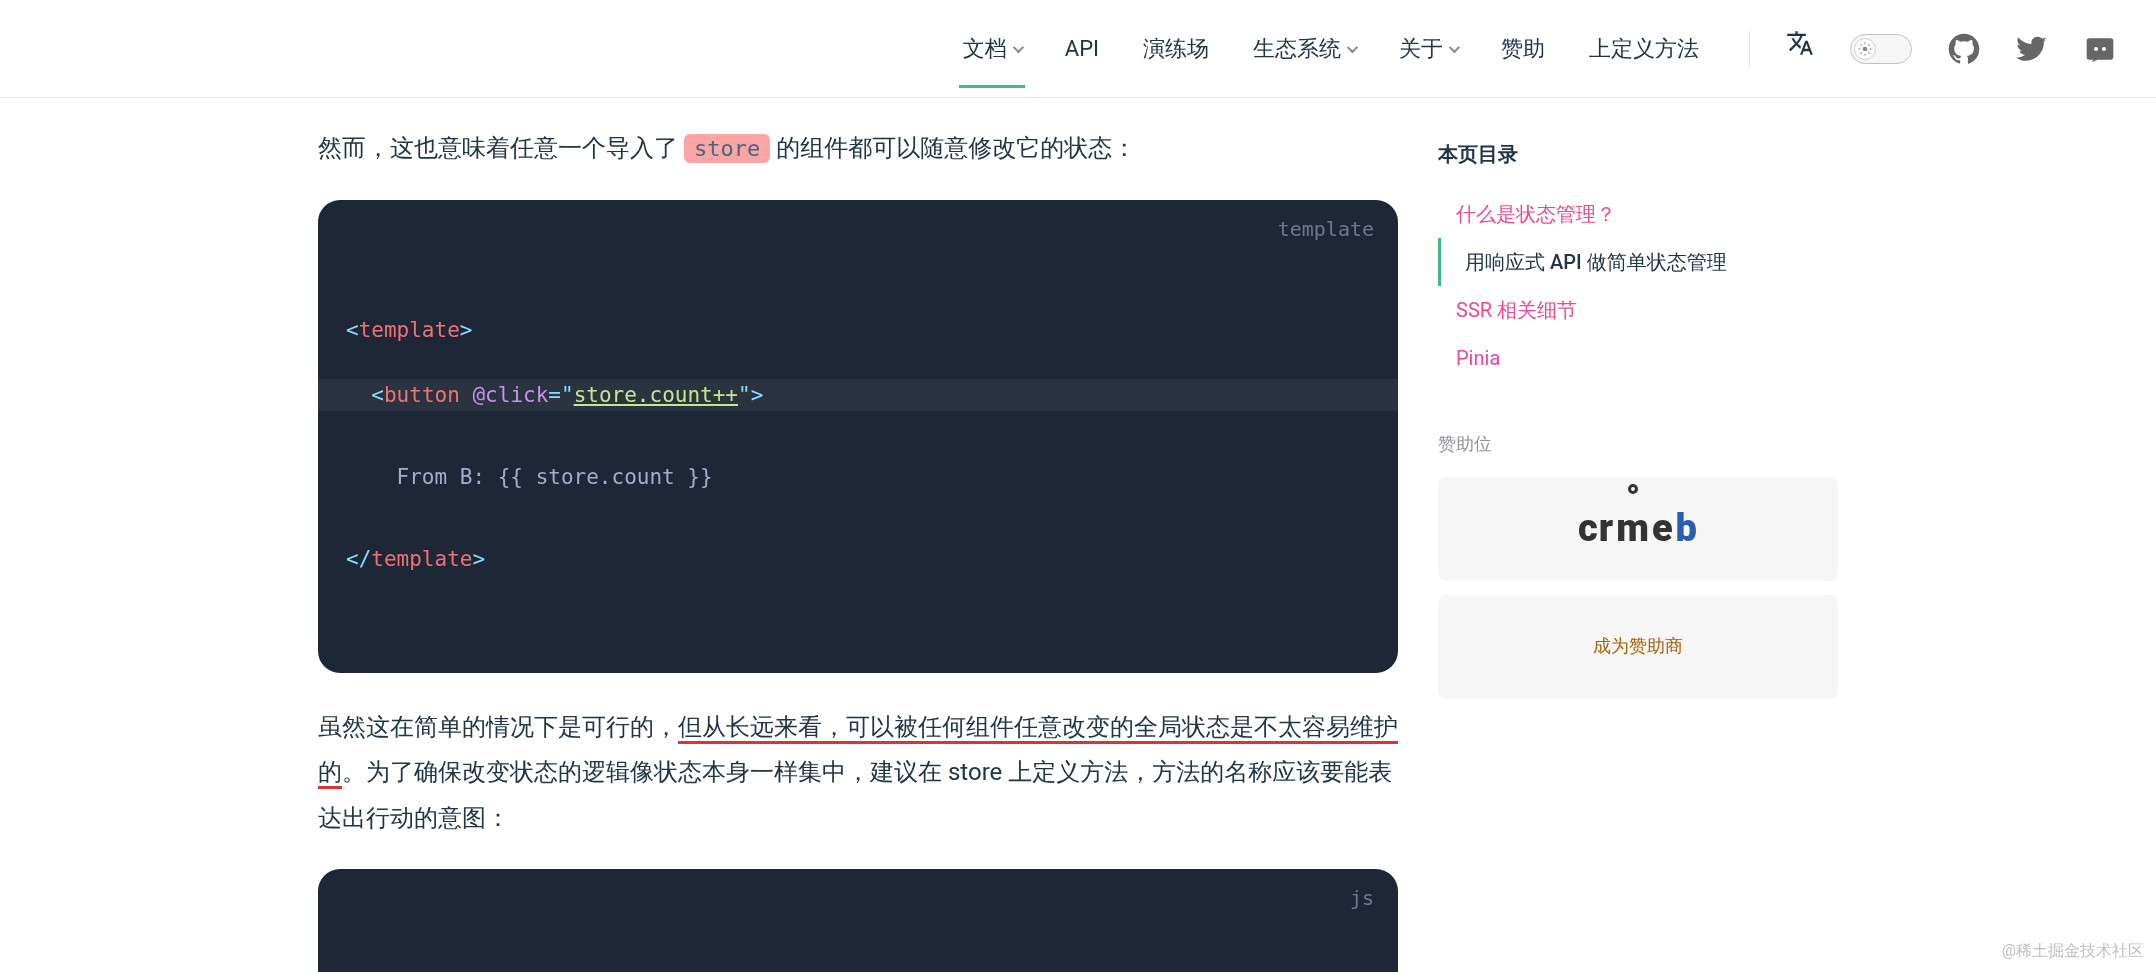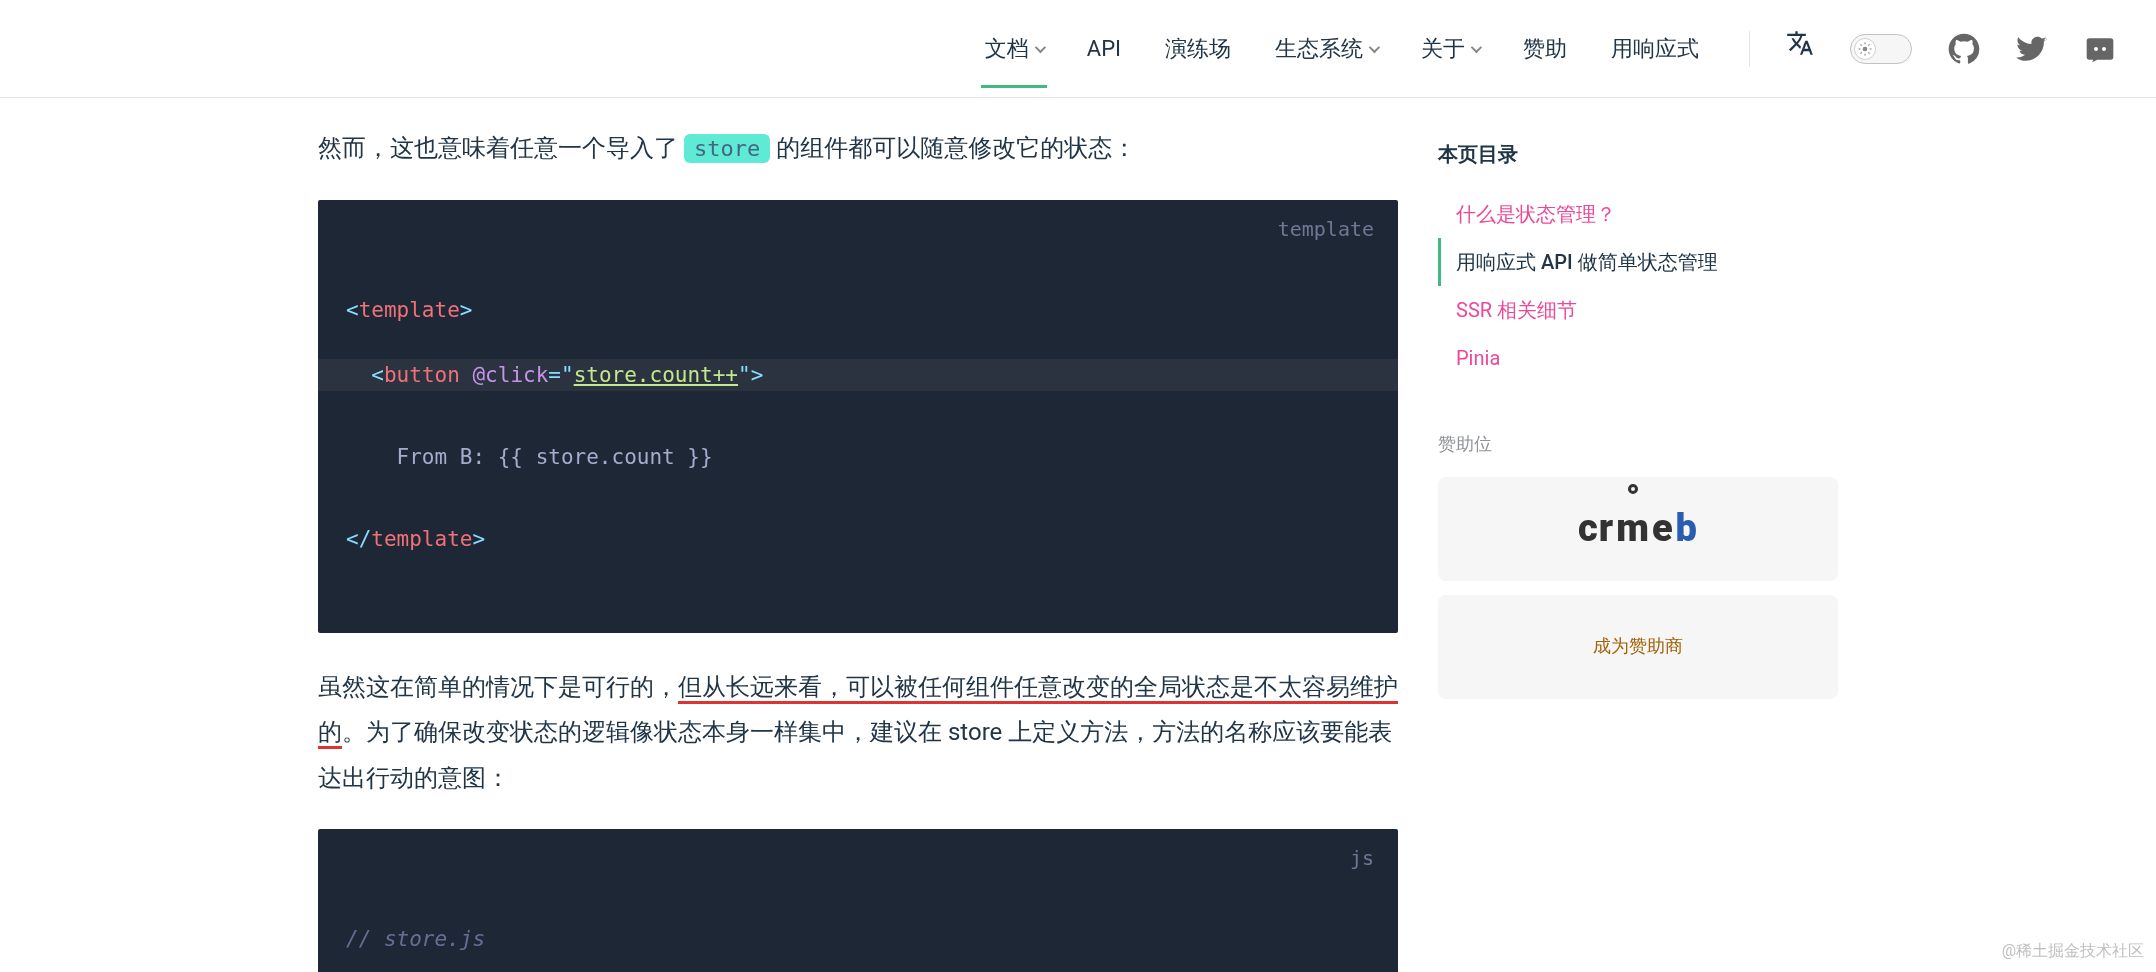--- a/index.html
+++ b/index.html
@@ -83,21 +83,21 @@
     max-width: 1560px;
     margin: 0 auto;
     gap: 40px;
     padding: 0 20px;
   }
   .content { padding: 28px 0; font-size: 24px; line-height: 1.9; color: #213547; }
   .content p { margin-bottom: 28px; }
 
   .code-pill {
     font-family: ui-monospace, SFMono-Regular, Menlo, Consolas, monospace;
-    background: #5eead4;
+    background: #fca5a5;
     border-radius: 6px;
     padding: 2px 10px;
     font-size: 22px;
     color: #476582;
   }
 
   .underline-red {
     text-decoration: underline;
     text-decoration-color: #d33;
     text-decoration-thickness: 3px;
@@ -105,38 +105,38 @@
   }
 
   
   .sidebar { padding-top: 40px; font-size: 20px; color: #606266; }
   .toc-title { font-weight: 700; color: #213547; margin-bottom: 20px; font-size: 20px; }
   .toc-item { display:block; padding: 8px 0 8px 18px; cursor:pointer; color:#ec4899; }
   .toc-item.active {
     color: #213547;
     font-weight: 500;
     border-left: 3px solid #42b883;
-    padding-left: 15px;
+    padding-left: 24px;
   }
   .sponsor-label { margin-top: 48px; margin-bottom: 18px; color:#909399; font-size:18px; }
   .sponsor-box {
     background: #f6f6f7;
     border-radius: 8px;
     height: 104px;
     display:flex;align-items:center;justify-content:center;
     margin-bottom: 14px;
   }
   .sponsor-box.logo { font-weight:800; font-size:38px; color:#333; letter-spacing:1px; }
   .sponsor-box.become { color:#a16207; font-size:18px; }
 
   
   .codeblock {
     background: #1e2736;
-    border-radius: 2px;
-    padding: 12px 28px;
+    border-radius: 22px;
+    padding: 32px 28px;
     margin: 16px 0 32px;
     font-family: ui-monospace, SFMono-Regular, Menlo, Consolas, monospace;
     font-size: 21px;
     line-height: 1.55;
     color: #a6accd;
     position: relative;
     white-space: pre;
     overflow-x: auto;
   }
   .codeblock .lang-tag {
@@ -184,21 +184,21 @@
     <span class="chevron"></span>
   </span>
   <span class="nav-item">
     <span>关于</span>
     <span class="chevron"></span>
   </span>
   <span class="nav-item">
     <span>赞助</span>
   </span>
   <span class="nav-item">
-    <span>用响应式</span>
+    <span>上定义方法</span>
   </span>
 
   <span class="nav-sep"></span>
 
   <span class="lang-icon">
     <svg viewBox="0 0 24 24">
         <path d="M12.87 15.07l-2.54-2.51.03-.03A17.52 17.52 0 0 0 14.07 6H17V4h-7V2H8v2H1v2h11.17C11.5 7.92 10.44 9.75 9 11.35 8.07 10.32 7.3 9.19 6.69 8h-2c.73 1.63 1.73 3.17 2.98 4.56l-5.09 5.02L4 19l5-5 3.11 3.11.76-2.04zM18.5 10h-2L12 22h2l1.12-3h4.75L21 22h2l-4.5-12zm-2.62 7l1.62-4.33L19.12 17h-3.24z"></path>
       </svg>
   </span>
 

